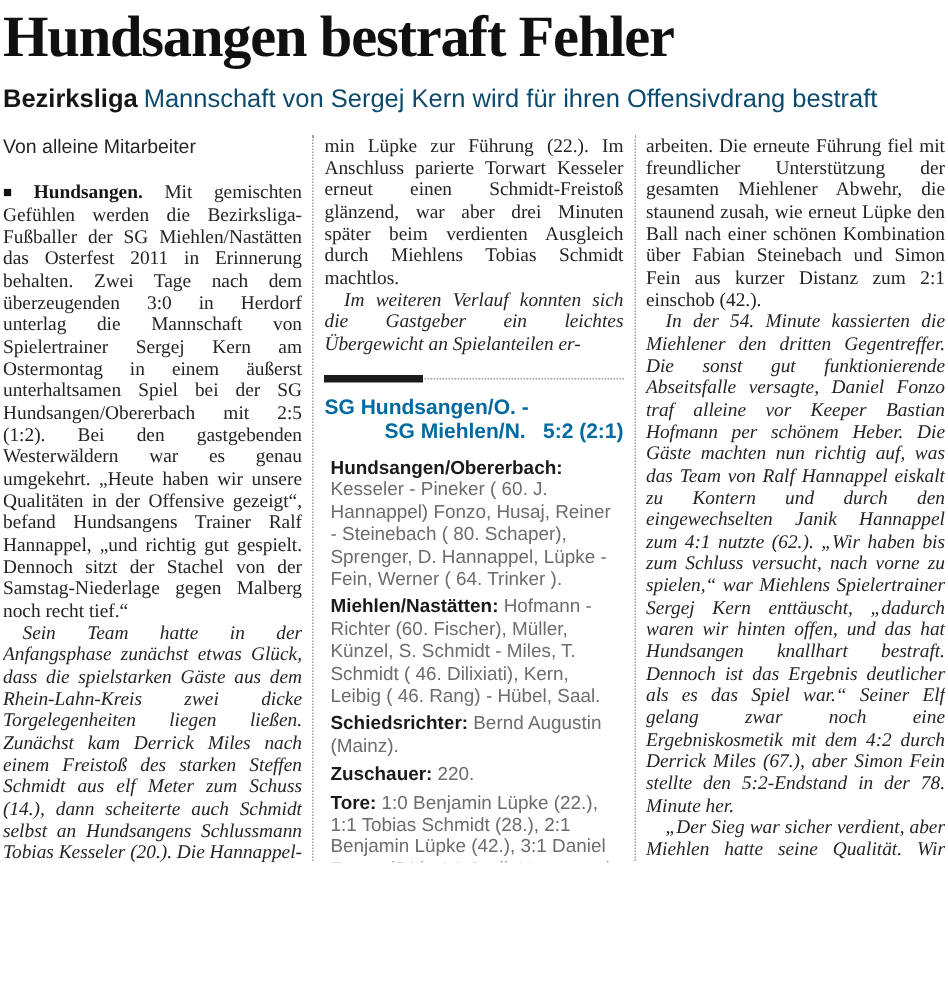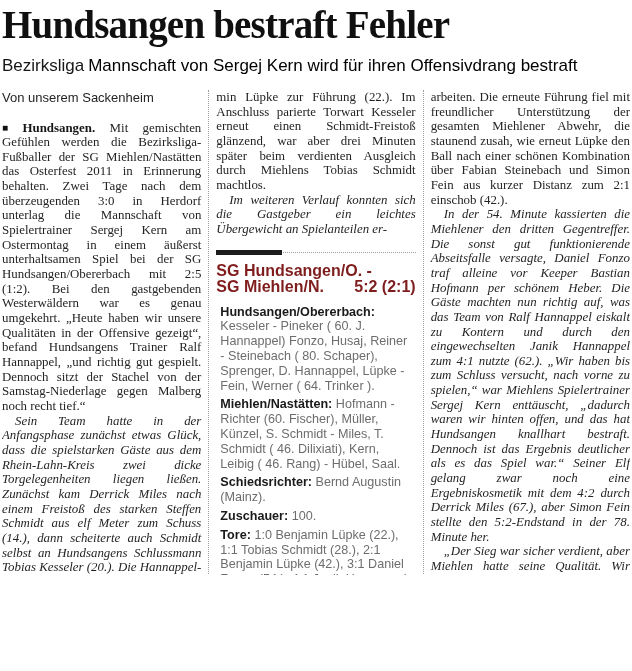--- a/index.html
+++ b/index.html
@@ -23,22 +23,22 @@
     letter-spacing: -0.8px;
     color: #101010;
   }
   .kicker-row {
     margin-top: 11px;
     font-family: "Liberation Sans", sans-serif;
     font-size: 17px;
     line-height: 20px;
     white-space: nowrap;
   }
-  .kicker { font-weight: normal; color: #161616; }
-  .subhead { color: #000000; margin-left: 4px; }
+  .kicker { font-weight: bold; color: #161616; }
+  .subhead { color: #0c4a6e; margin-left: 4px; }
   
   .columns {
     display: flex;
     margin-top: 14px;
     height: 540px;
     padding: 0 2px;
   }
   .col {
     flex: 1 1 0;
     box-sizing: border-box;
@@ -85,44 +85,44 @@
     background: #1c1c1c;
   }
   .matchbox {
     font-family: "Liberation Sans", sans-serif;
     font-size: 12.6px;
     line-height: 14.8px;
     color: #6d6d6d;
   }
   .mb-header {
     font-weight: bold;
-    color: #7f1d1d;
-    font-size: 16px;
+    color: #0369a1;
+    font-size: 14px;
     line-height: 16.5px;
     margin-bottom: 9px;
   }
-  .mb-score-row { display: flex; justify-content: space-between; }
+  .mb-score-row { display: flex; justify-content: space-between; margin-left: 40px; }
   .matchbox p.mb-entry { margin: 4px; text-align: left; }
   .matchbox b { color: #1a1a1a; }
 </style>
 </head>
 <body>
 
 <div class="page">
 
   <div class="header">
     <h1 class="headline"><span>Hundsangen bestraft Fehler</span><br></h1>
     <div class="kicker-row"><span class="kicker">Bezirksliga</span><span class="subhead">Mannschaft von Sergej Kern wird für ihren Offensivdrang bestraft</span></div>
   </div>
 
   <div class="columns">
 
     <div class="col">
       <div class="byline">
-        <div>Von unserem Sackenheim</div>
+        <div>Von alleine Mitarbeiter</div>
       </div>
       <p class="body"><span class="marker">■</span> <span class="lead-loc">Hundsangen.</span> <span>Mit gemischten Gefühlen werden die Bezirksliga-Fußballer der SG Miehlen/Nastätten das Osterfest 2011 in Erinnerung behalten. Zwei Tage nach dem überzeugenden 3:0 in Herdorf unterlag die Mannschaft von Spielertrainer Sergej Kern am Ostermontag in einem äußerst unterhaltsamen Spiel bei der SG Hundsangen/Obererbach mit 2:5 (1:2). Bei den gastgebenden Westerwäldern war es genau umgekehrt. „Heute haben wir unsere Qualitäten in der Offensive gezeigt“, befand Hundsangens Trainer Ralf Hannappel, „und richtig gut gespielt. Dennoch sitzt der Stachel von der Samstag-Niederlage gegen Malberg noch recht tief.“</span></p>
       <p class="body indent">Sein Team hatte in der Anfangsphase zunächst etwas Glück, dass die spielstarken Gäste aus dem Rhein-Lahn-Kreis zwei dicke Torgelegenheiten liegen ließen. Zunächst kam Derrick Miles nach einem Freistoß des starken Steffen Schmidt aus elf Meter zum Schuss (14.), dann scheiterte auch Schmidt selbst an Hundsangens Schlussmann Tobias Kesseler (20.). Die Hannappel-Elf war da effektiver und nutzte gleich ihre erste zwingenden Möglichkeit durch Benja-</p>
     </div>
 
     <div class="col">
       <p class="body">min Lüpke zur Führung (22.). Im Anschluss parierte Torwart Kesseler erneut einen Schmidt-Freistoß glänzend, war aber drei Minuten später beim verdienten Ausgleich durch Miehlens Tobias Schmidt machtlos.</p>
       <p class="body indent">Im weiteren Verlauf konnten sich die Gastgeber ein leichtes Übergewicht an Spielanteilen er-</p>
 
       <div class="divider">
@@ -133,21 +133,21 @@
         <div class="mb-header">
           <div>SG Hundsangen/O. -</div>
           <div class="mb-score-row">
               <span>SG Miehlen/N.</span>
               <span>5:2 (2:1)</span>
             </div>
         </div>
         <p class="mb-entry"><b>Hundsangen/Obererbach:</b> <span>Kesseler - Pineker ( 60. J. Hannappel) Fonzo, Husaj, Reiner - Steinebach ( 80. Schaper), Sprenger, D. Hannappel, Lüpke - Fein, Werner ( 64. Trinker ).</span></p>
         <p class="mb-entry"><b>Miehlen/Nastätten:</b> <span>Hofmann - Richter (60. Fischer), Müller, Künzel, S. Schmidt - Miles, T. Schmidt ( 46. Dilixiati), Kern, Leibig ( 46. Rang) - Hübel, Saal.</span></p>
         <p class="mb-entry"><b>Schiedsrichter:</b> <span>Bernd Augustin (Mainz).</span></p>
-        <p class="mb-entry"><b>Zuschauer:</b> <span>100.</span></p>
+        <p class="mb-entry"><b>Zuschauer:</b> <span>220.</span></p>
         <p class="mb-entry"><b>Tore:</b> <span>1:0 Benjamin Lüpke (22.), 1:1 Tobias Schmidt (28.), 2:1 Benjamin Lüpke (42.), 3:1 Daniel Fonzo (54.), 4:1 Janik Hannappel (62.), 4:2 Derrick Miles (67.), 5:2 Simon Fein (78.).</span></p>
         <p class="mb-entry"><b>Nächste Aufgabe für die SG Miehlen:</b> <span>am Freitag, 19.30 Uhr, in Nastätten gegen die SG Guckheim.</span></p>
       </div>
     </div>
 
     <div class="col">
       <p class="body">arbeiten. Die erneute Führung fiel mit freundlicher Unterstützung der gesamten Miehlener Abwehr, die staunend zusah, wie erneut Lüpke den Ball nach einer schönen Kombination über Fabian Steinebach und Simon Fein aus kurzer Distanz zum 2:1 einschob (42.).</p>
       <p class="body indent">In der 54. Minute kassierten die Miehlener den dritten Gegentreffer. Die sonst gut funktionierende Abseitsfalle versagte, Daniel Fonzo traf alleine vor Keeper Bastian Hofmann per schönem Heber. Die Gäste machten nun richtig auf, was das Team von Ralf Hannappel eiskalt zu Kontern und durch den eingewechselten Janik Hannappel zum 4:1 nutzte (62.). „Wir haben bis zum Schluss versucht, nach vorne zu spielen,“ war Miehlens Spielertrainer Sergej Kern enttäuscht, „dadurch waren wir hinten offen, und das hat Hundsangen knallhart bestraft. Dennoch ist das Ergebnis deutlicher als es das Spiel war.“ Seiner Elf gelang zwar noch eine Ergebniskosmetik mit dem 4:2 durch Derrick Miles (67.), aber Simon Fein stellte den 5:2-Endstand in der 78. Minute her.</p>
       <p class="body indent">„Der Sieg war sicher verdient, aber Miehlen hatte seine Qualität. Wir hatten heute den absoluten Siegeswillen, der uns gegen Malberg gefehlt hatte“, lautete das Fazit von Ralf Hannappel.</p>
     </div>

